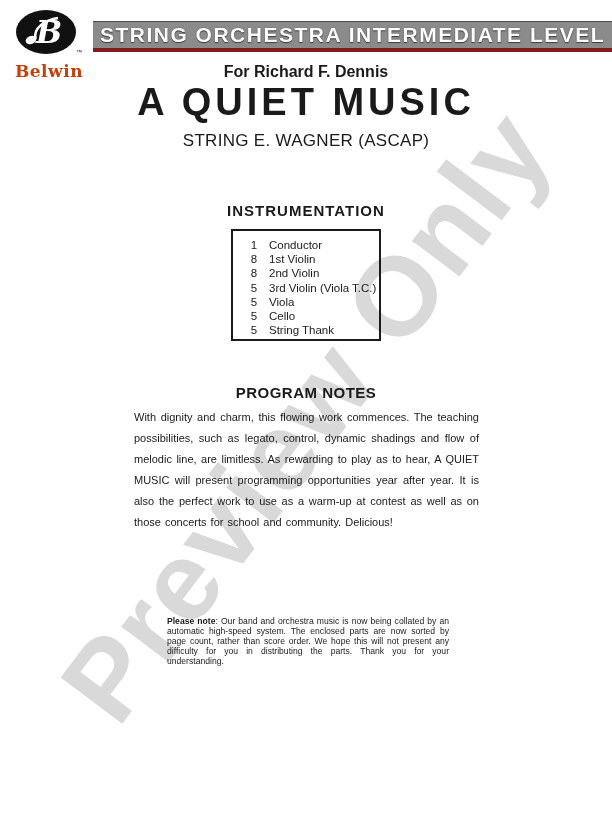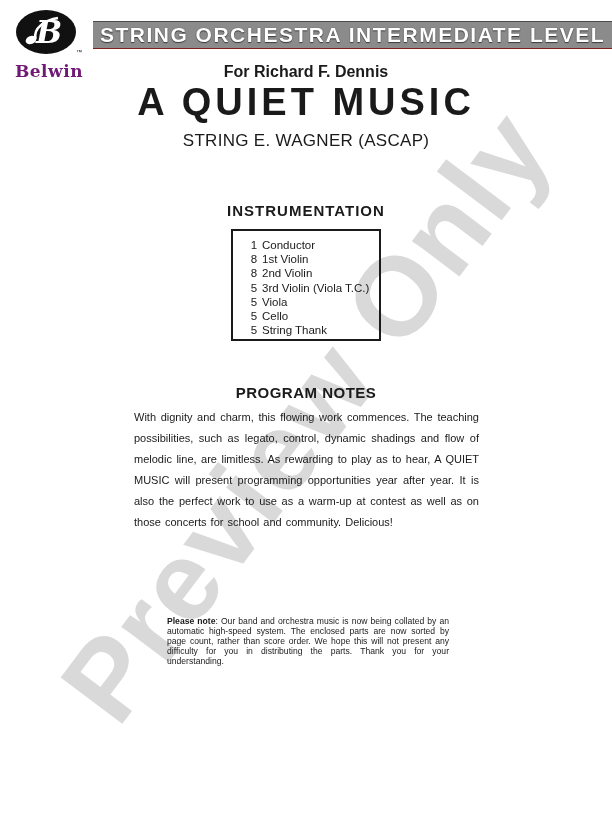--- a/index.html
+++ b/index.html
@@ -13,25 +13,25 @@
     position:absolute;left:50%;top:51%;
     transform:translate(-50%,-50%) rotate(-53deg);
     font-size:112px;font-weight:bold;letter-spacing:2px;
     color:#d9d9d9;white-space:nowrap;z-index:0;user-select:none;
   }
   .content{position:absolute;inset:0;z-index:1;}
   
   .publisher-logo{position:absolute;left:8px;top:8px;width:82px;text-align:center;}
   .publisher-name{
     font-family:"DejaVu Serif",serif;font-weight:bold;font-size:17px;
-    letter-spacing:.5px;margin-top:-3px;color:#701a75;
+    letter-spacing:.5px;margin-top:-3px;color:#c2410c;
   }
   .banner{
     position:absolute;left:93px;top:21px;right:0;height:26px;
-    background:#8b8b8b;border-top:1px solid #4a4a4a;border-bottom:1px solid #7f1d1d;
+    background:#8b8b8b;border-top:1px solid #4a4a4a;border-bottom:4px solid #7f1d1d;
     display:flex;align-items:center;justify-content:center;
   }
   .banner span{
     color:#ffffff;font-weight:bold;font-size:21px;letter-spacing:1.5px;
     text-shadow:0 0 1px #3c3c3c, 0 1px 1px #3c3c3c;white-space:nowrap;
   }
   
   .dedication{position:absolute;top:63px;left:0;right:0;text-align:center;
     font-weight:bold;font-size:16px;}
   .work-title{position:absolute;top:81px;left:0;right:0;text-align:center;
@@ -41,21 +41,21 @@
   
   .instr-heading{position:absolute;top:202px;left:0;right:0;text-align:center;
     font-weight:bold;font-size:15px;letter-spacing:1px;}
   .instr-box{
     position:absolute;top:229px;left:50%;transform:translateX(-50%);
     width:150px;height:112px;border:2px solid #1a1a1a;
     box-sizing:border-box;padding:7px 0 0 15px;
   }
   .instr-row{display:flex;font-size:11.5px;line-height:14.2px;}
   .instr-count{width:12px;text-align:center;flex:none;}
-  .instr-name{margin-left:2px;white-space:nowrap;}
+  .instr-name{margin-left:9px;white-space:nowrap;}
   
   .notes-heading{position:absolute;top:384px;left:0;right:0;text-align:center;
     font-weight:bold;font-size:15px;letter-spacing:.5px;}
   .notes-text{
     position:absolute;top:407px;left:134px;width:345px;
     font-size:11px;line-height:21px;text-align:justify;word-spacing:1px;
   }
   
   .collation{
     position:absolute;top:616px;left:167px;width:282px;

